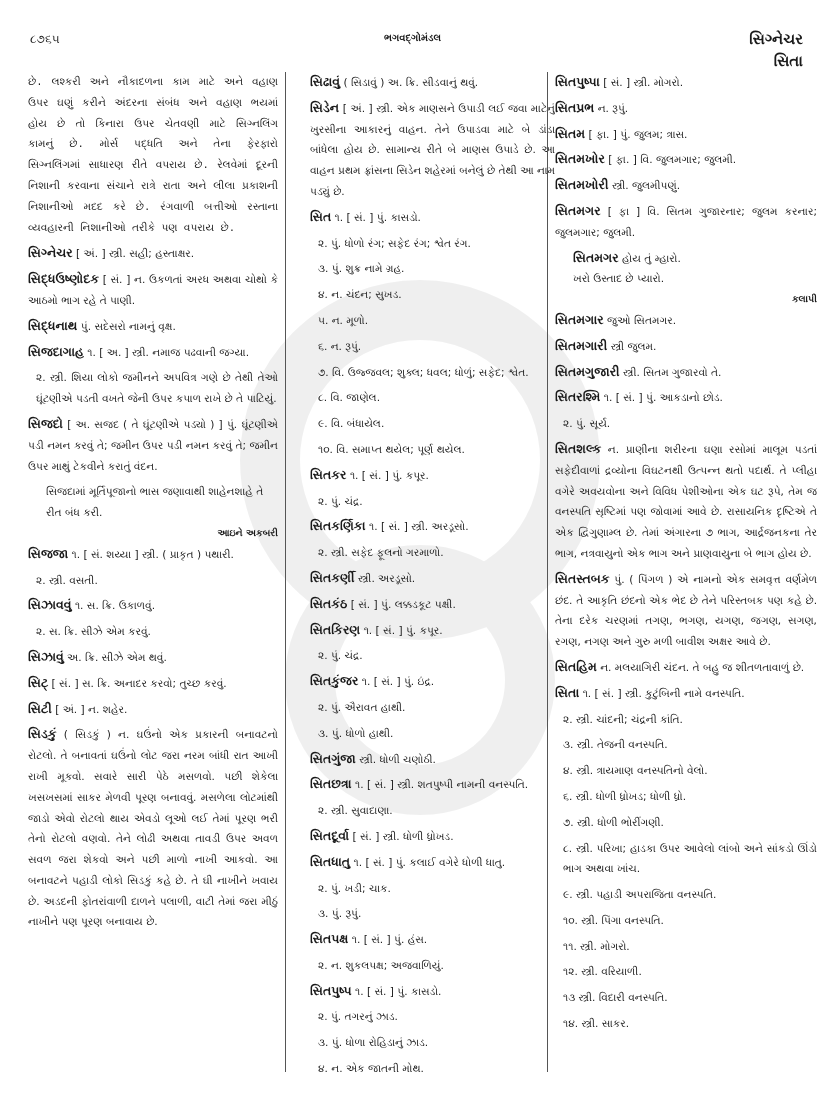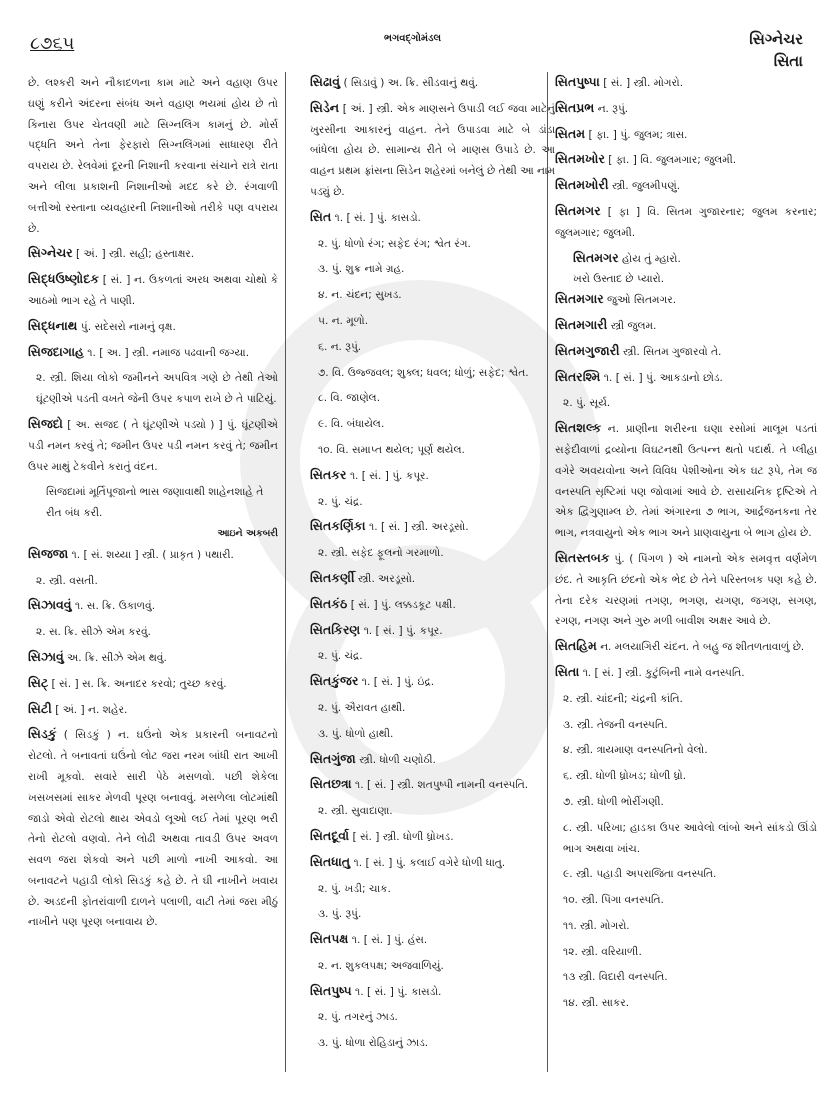--- a/index.html
+++ b/index.html
@@ -5,37 +5,37 @@
   html, body { margin: 0; padding: 0; background: #ffffff; }
   body {
     width: 825px; height: 1102px; overflow: hidden; position: relative;
     font-family: "DejaVu Sans", sans-serif; color: #1a1a1a;
   }
   .watermark {
     position: absolute; left: 200px; top: 260px; width: 440px; height: 560px;
     pointer-events: none; opacity: 0.06;
   }
   .header { position: absolute; top: 28px; left: 0; width: 825px; height: 50px; }
-  .page-no { position: absolute; left: 30px; top: 4px; font-size: 18px; text-decoration: underline; }
+  .page-no { position: absolute; left: 30px; top: 4px; font-size: 12px; }
   .book-title { position: absolute; left: 0; right: 0; top: 4px; text-align: center; font-size: 10px; font-weight: bold; }
   .guide { position: absolute; right: 22px; top: 0; text-align: right; font-size: 15px; font-weight: bold; line-height: 22px; }
   .columns { position: absolute; top: 72px; left: 28px; width: 790px; height: 1020px; }
   .col { position: absolute; top: 0; height: 1000px; overflow: hidden; font-size: 10.6px; line-height: 20.8px; }
   .col1 { left: 0; width: 250px; }
   .col2 { left: 282px; width: 245px; }
   .col3 { left: 527px; width: 262px; }
   .divider { position: absolute; top: 0; width: 1px; height: 1000px; background: #555; }
   .d1 { left: 257px; }
   .d2 { left: 519px; }
   .entry { margin: 0 0 5px 0; text-align: justify; }
   .hw { font-weight: bold; font-size: 12.5px; }
   .sense { padding-left: 8px; }
   .quote { padding-left: 18px; }
   .attr { text-align: right; font-weight: bold; font-size: 9.5px; }
-  .plain { text-align: justify; }
+  .plain { text-align: justify; font-family: Liberation Mono, monospace; }
 </style>
 </head>
 <body>
 
 <svg class="watermark" viewBox="0 0 440 560">
   <circle cx="220" cy="200" r="150" fill="none" stroke="#000" stroke-width="60"></circle>
   <circle cx="220" cy="420" r="110" fill="none" stroke="#000" stroke-width="50"></circle>
 </svg>
 
 <div class="header">
@@ -97,31 +97,33 @@
       <div class="entry sense"><span>૨. સ્ત્રી. સુવાદાણા.</span></div>
       <div class="entry"><span class="hw">સિતદૂર્વા</span><span> [ સં. ] સ્ત્રી. ધોળી ધ્રોખડ.</span></div>
       <div class="entry"><span class="hw">સિતધાતુ</span><span> ૧. [ સં. ] પું. કલાઈ વગેરે ધોળી ધાતુ.</span></div>
       <div class="entry sense"><span>૨. પું. ખડી; ચાક.</span></div>
       <div class="entry sense"><span>૩. પું. રૂપું.</span></div>
       <div class="entry"><span class="hw">સિતપક્ષ</span><span> ૧. [ સં. ] પું. હંસ.</span></div>
       <div class="entry sense"><span>૨. ન. શુકલપક્ષ; અજવાળિયું.</span></div>
       <div class="entry"><span class="hw">સિતપુષ્પ</span><span> ૧. [ સં. ] પું. કાસડો.</span></div>
       <div class="entry sense"><span>૨. પું. તગરનું ઝાડ.</span></div>
       <div class="entry sense"><span>૩. પું. ધોળા રોહિડાનું ઝાડ.</span></div>
+      <div class="entry sense"><span>૪. ન. એક જાતની મોથ.</span></div>
     </div>
   <div class="divider d2"></div>
   <div class="col col3">
       <div class="entry"><span class="hw">સિતપુષ્પા</span><span> [ સં. ] સ્ત્રી. મોગરો.</span></div>
       <div class="entry"><span class="hw">સિતપ્રભ</span><span> ન. રૂપું.</span></div>
       <div class="entry"><span class="hw">સિતમ</span><span> [ ફા. ] પું. જુલમ; ત્રાસ.</span></div>
       <div class="entry"><span class="hw">સિતમખોર</span><span> [ ફા. ] વિ. જુલમગાર; જુલમી.</span></div>
       <div class="entry"><span class="hw">સિતમખોરી</span><span> સ્ત્રી. જુલમીપણું.</span></div>
       <div class="entry"><span class="hw">સિતમગર</span><span> [ ફા ] વિ. સિતમ ગુજારનાર; જુલમ કરનાર; જુલમગાર; જુલમી.</span></div>
       <div class="quote"><span class="hw">સિતમગર</span><span> હોય તું મ્હારો.</span></div>
       <div class="quote"><span>ખરો ઉસ્તાદ છે પ્યારો.</span></div>
+      <div class="attr"><span>કલાપી</span></div>
       <div class="entry"><span class="hw">સિતમગાર</span><span> જુઓ સિતમગર.</span></div>
       <div class="entry"><span class="hw">સિતમગારી</span><span> સ્ત્રી જુલમ.</span></div>
       <div class="entry"><span class="hw">સિતમગુજારી</span><span> સ્ત્રી. સિતમ ગુજારવો તે.</span></div>
       <div class="entry"><span class="hw">સિતરશ્મિ</span><span> ૧. [ સં. ] પું. આકડાનો છોડ.</span></div>
       <div class="entry sense"><span>૨. પું. સૂર્ય.</span></div>
       <div class="entry"><span class="hw">સિતશલ્ક</span><span> ન. પ્રાણીના શરીરના ઘણા રસોમાં માલૂમ પડતાં સફેદીવાળાં દ્રવ્યોના વિઘટનથી ઉત્પન્ન થતો પદાર્થ. તે પ્લીહા વગેરે અવયવોના અને વિવિધ પેશીઓના એક ઘટ રૂપે, તેમ જ વનસ્પતિ સૃષ્ટિમાં પણ જોવામાં આવે છે. રાસાયનિક દૃષ્ટિએ તે એક દ્વિગુણામ્લ છે. તેમાં અંગારના ૭ ભાગ, આર્દ્રજનકના તેર ભાગ, નત્રવાયુનો એક ભાગ અને પ્રાણવાયુના બે ભાગ હોય છે.</span></div>
       <div class="entry"><span class="hw">સિતસ્તબક</span><span> પું. ( પિંગળ ) એ નામનો એક સમવૃત્ત વર્ણમેળ છંદ. તે આકૃતિ છંદનો એક ભેદ છે તેને પરિસ્તબક પણ કહે છે. તેના દરેક ચરણમાં તગણ, ભગણ, યગણ, જગણ, સગણ, રગણ, નગણ અને ગુરુ મળી બાવીશ અક્ષર આવે છે.</span></div>
       <div class="entry"><span class="hw">સિતહિમ</span><span> ન. મલયાગિરી ચંદન. તે બહુ જ શીતળતાવાળું છે.</span></div>
       <div class="entry"><span class="hw">સિતા</span><span> ૧. [ સં. ] સ્ત્રી. કુટુંબિની નામે વનસ્પતિ.</span></div>
       <div class="entry sense"><span>૨. સ્ત્રી. ચાંદની; ચંદ્રની કાંતિ.</span></div>

